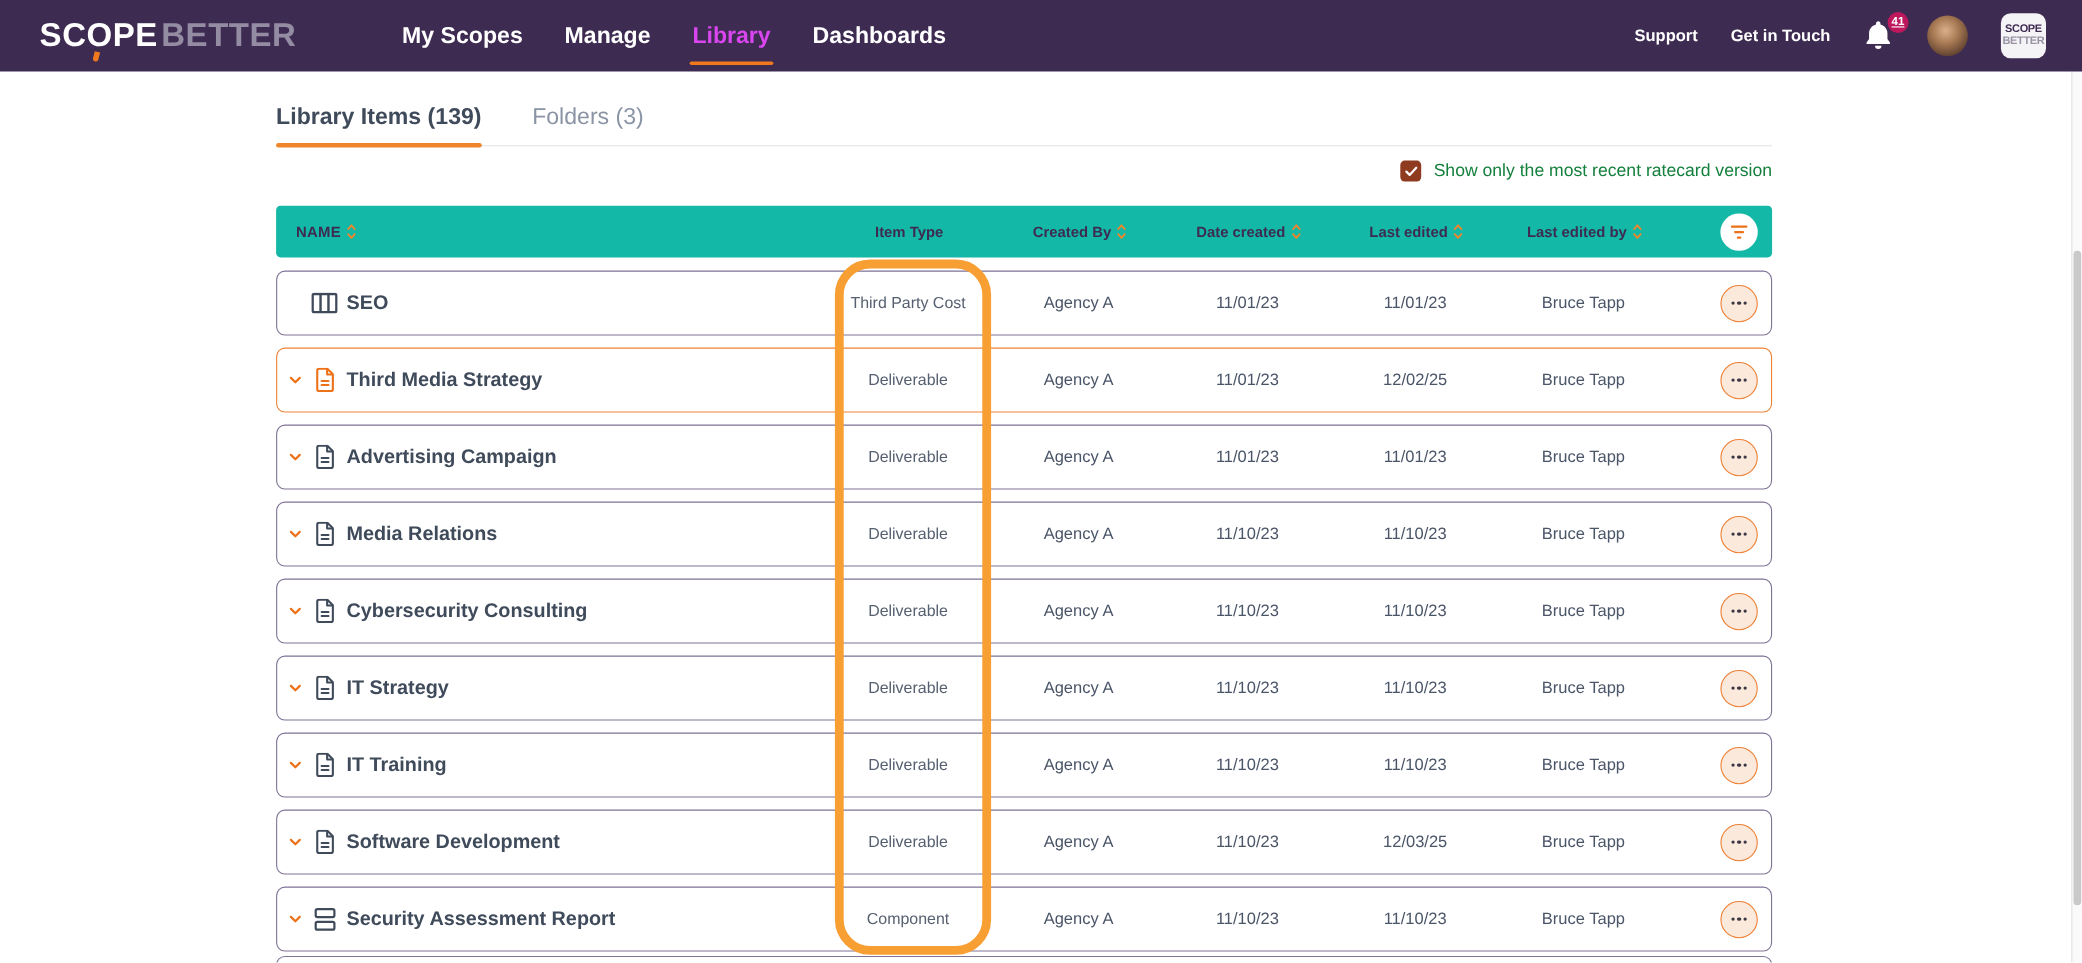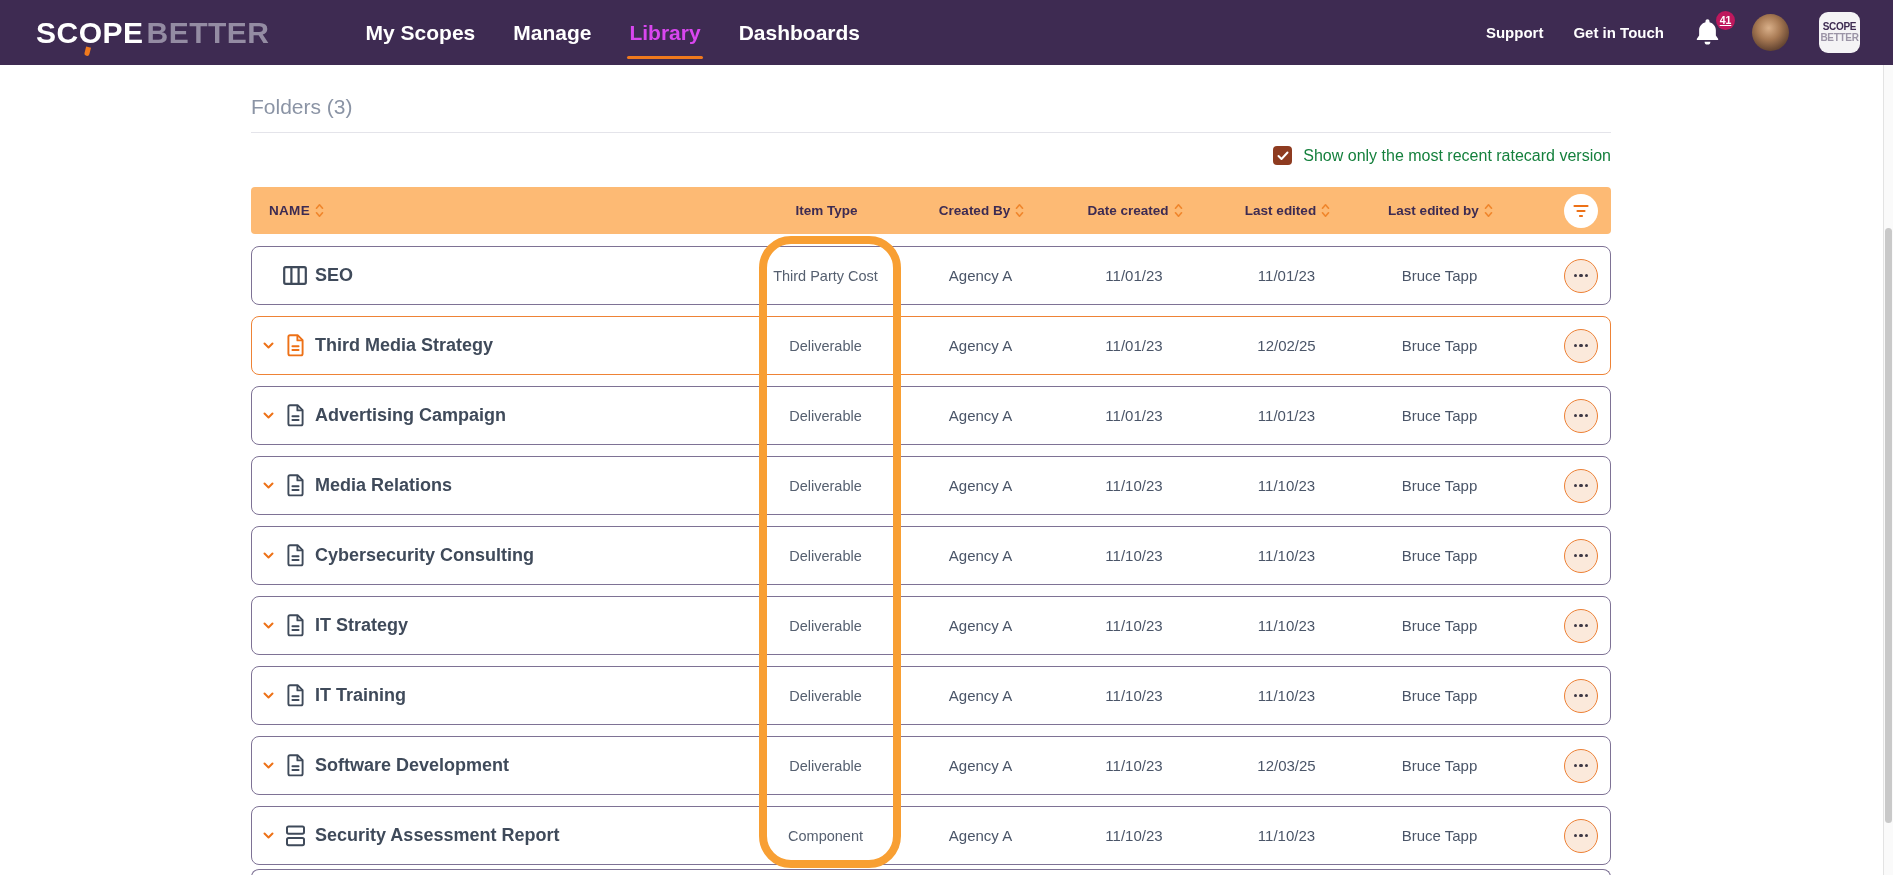--- a/index.html
+++ b/index.html
@@ -70,21 +70,21 @@
   }
   .checkbox {
     width: 19px; height: 19px; border-radius: 4px; background: #8E3B20;
     display: flex; align-items: center; justify-content: center; cursor: pointer; flex-shrink: 0;
   }
   .checkbox-label { font-size: 16px; color: #15803d; }
 
   
   .lib-table { position: absolute; left: 251px; top: 187px; width: 1360px; }
   .thead {
-    height: 47px; background: #fdba74; border-radius: 4px;
+    height: 47px; background: #14b8a6; border-radius: 4px;
     display: grid; grid-template-columns: 1fr 155px 155px 152px 153px 153px 94px;
     align-items: center;
   }
   .th { display: flex; align-items: center; gap: 5px; justify-content: center; font-size: 13.5px; font-weight: 700; color: #3D2B52; cursor: pointer; }
   .th.left { justify-content: flex-start; padding-left: 18px; text-transform: uppercase; letter-spacing: .3px; }
   .th-actions { display: flex; justify-content: flex-end; padding-right: 13px; }
   .filter-btn {
     width: 34px; height: 34px; border-radius: 50%; background: #ffffff; border: none;
     display: flex; align-items: center; justify-content: center; cursor: pointer;
   }
@@ -167,20 +167,21 @@
     </div>
     <div class="avatar"></div>
     <div class="org-badge">
       <span class="b1">SCOPE</span>
       <span class="b2">BETTER</span>
     </div>
   </div>
 </header>
 
 <div class="tabs">
+    <div class="tab active"><span>Library Items (139)</span></div>
     <div class="tab inactive"><span>Folders (3)</span></div>
   </div>
 
 <div class="checkbox-row">
   <span class="checkbox">
     <svg width="12" height="10" viewBox="0 0 12 10">
         <polyline points="1.5,5 4.5,8 10.5,1.5" fill="none" stroke="#ffffff" stroke-width="2" stroke-linecap="round" stroke-linejoin="round"></polyline>
       </svg>
   </span>
   <span class="checkbox-label">Show only the most recent ratecard version</span>

